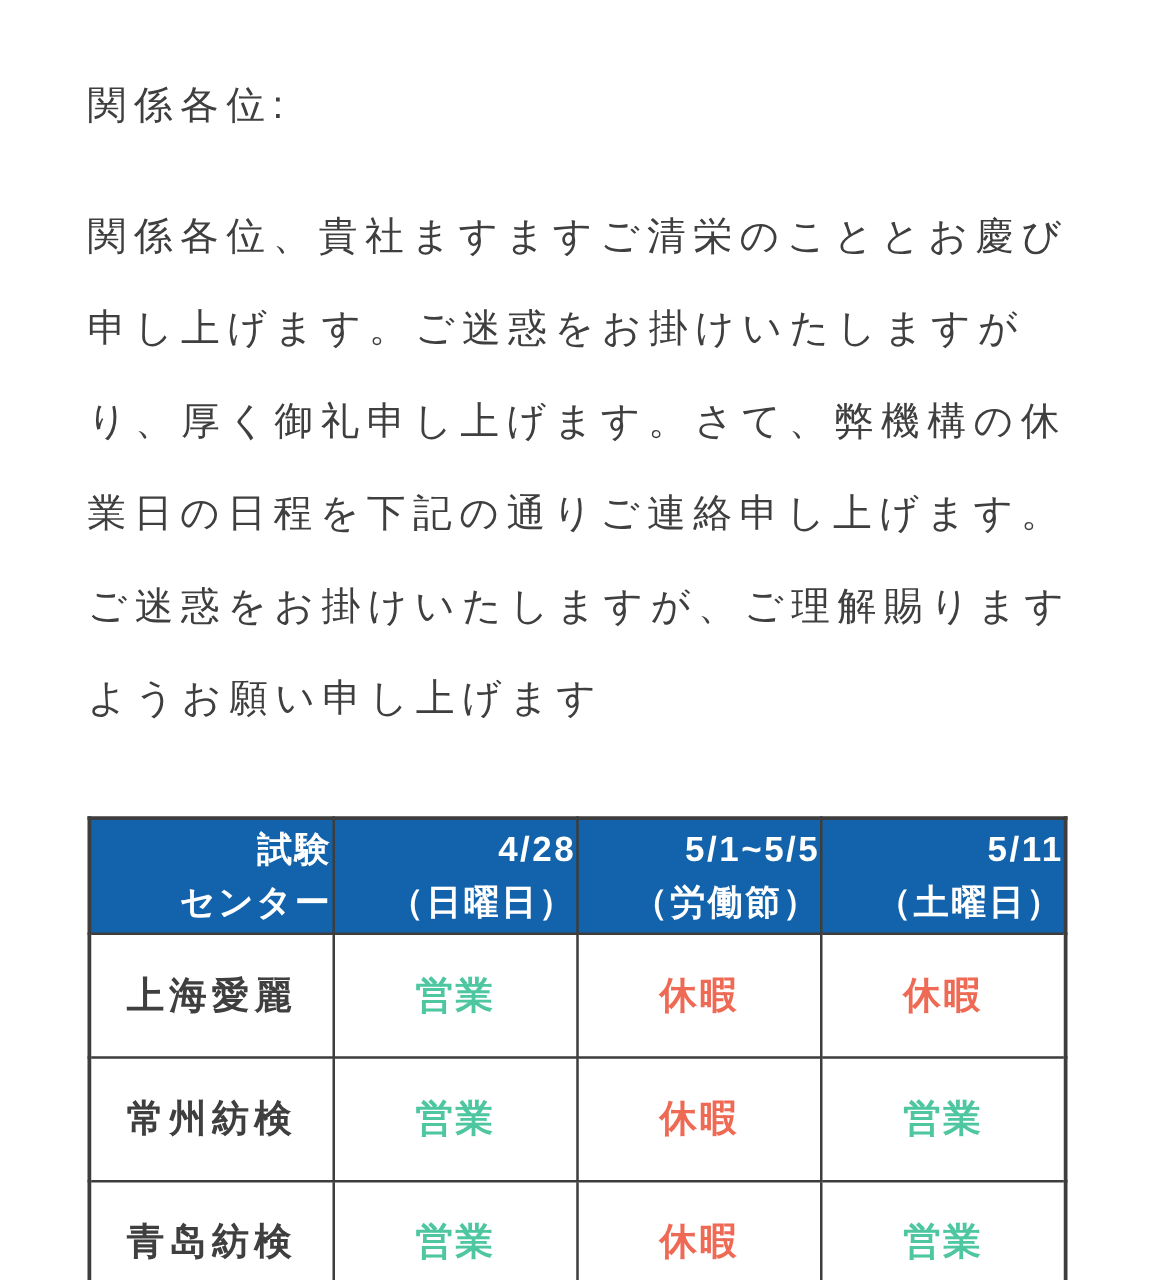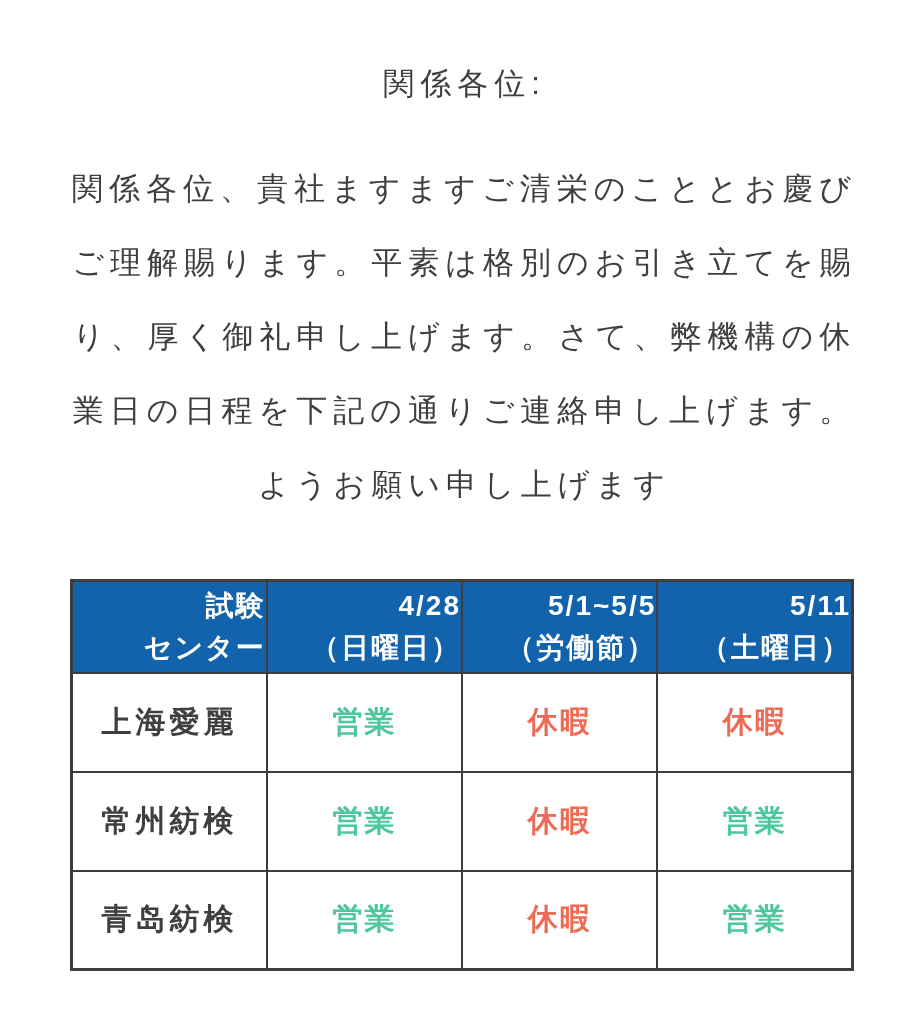--- a/index.html
+++ b/index.html
@@ -27,21 +27,20 @@
   .page {
     padding: 16px 60px 0 70px;
   }
   .salutation,
   .body-line {
     font-size: 31px;
     line-height: 74px;
     letter-spacing: 6px;
     white-space: nowrap;
     color: var(--text);
-    text-align: center;
   }
   .schedule {
     border-collapse: collapse;
     table-layout: fixed;
     width: 784px;
     margin-top: 57px;
     border: 3px solid var(--border);
   }
   .schedule th,
   .schedule td {
@@ -82,23 +81,24 @@
 </style>
 </head>
 <body>
 
 <div class="page">
 
   <p class="salutation">関係各位:</p>
 
   <div class="letter-body">
     <div class="body-line">関係各位、貴社ますますご清栄のこととお慶び</div>
-    <div class="body-line">ご理解賜ります。平素は格別のお引き立てを賜</div>
+    <div class="body-line">申し上げます。ご迷惑をお掛けいたしますが</div>
     <div class="body-line">り、厚く御礼申し上げます。さて、弊機構の休</div>
     <div class="body-line">業日の日程を下記の通りご連絡申し上げます。</div>
+    <div class="body-line">ご迷惑をお掛けいたしますが、ご理解賜ります</div>
     <div class="body-line">ようお願い申し上げます</div>
   </div>
 
   <table class="schedule">
     <colgroup>
       <col style="width:25%">
         <col style="width:25%">
         <col style="width:25%">
         <col style="width:25%">
     </colgroup>

